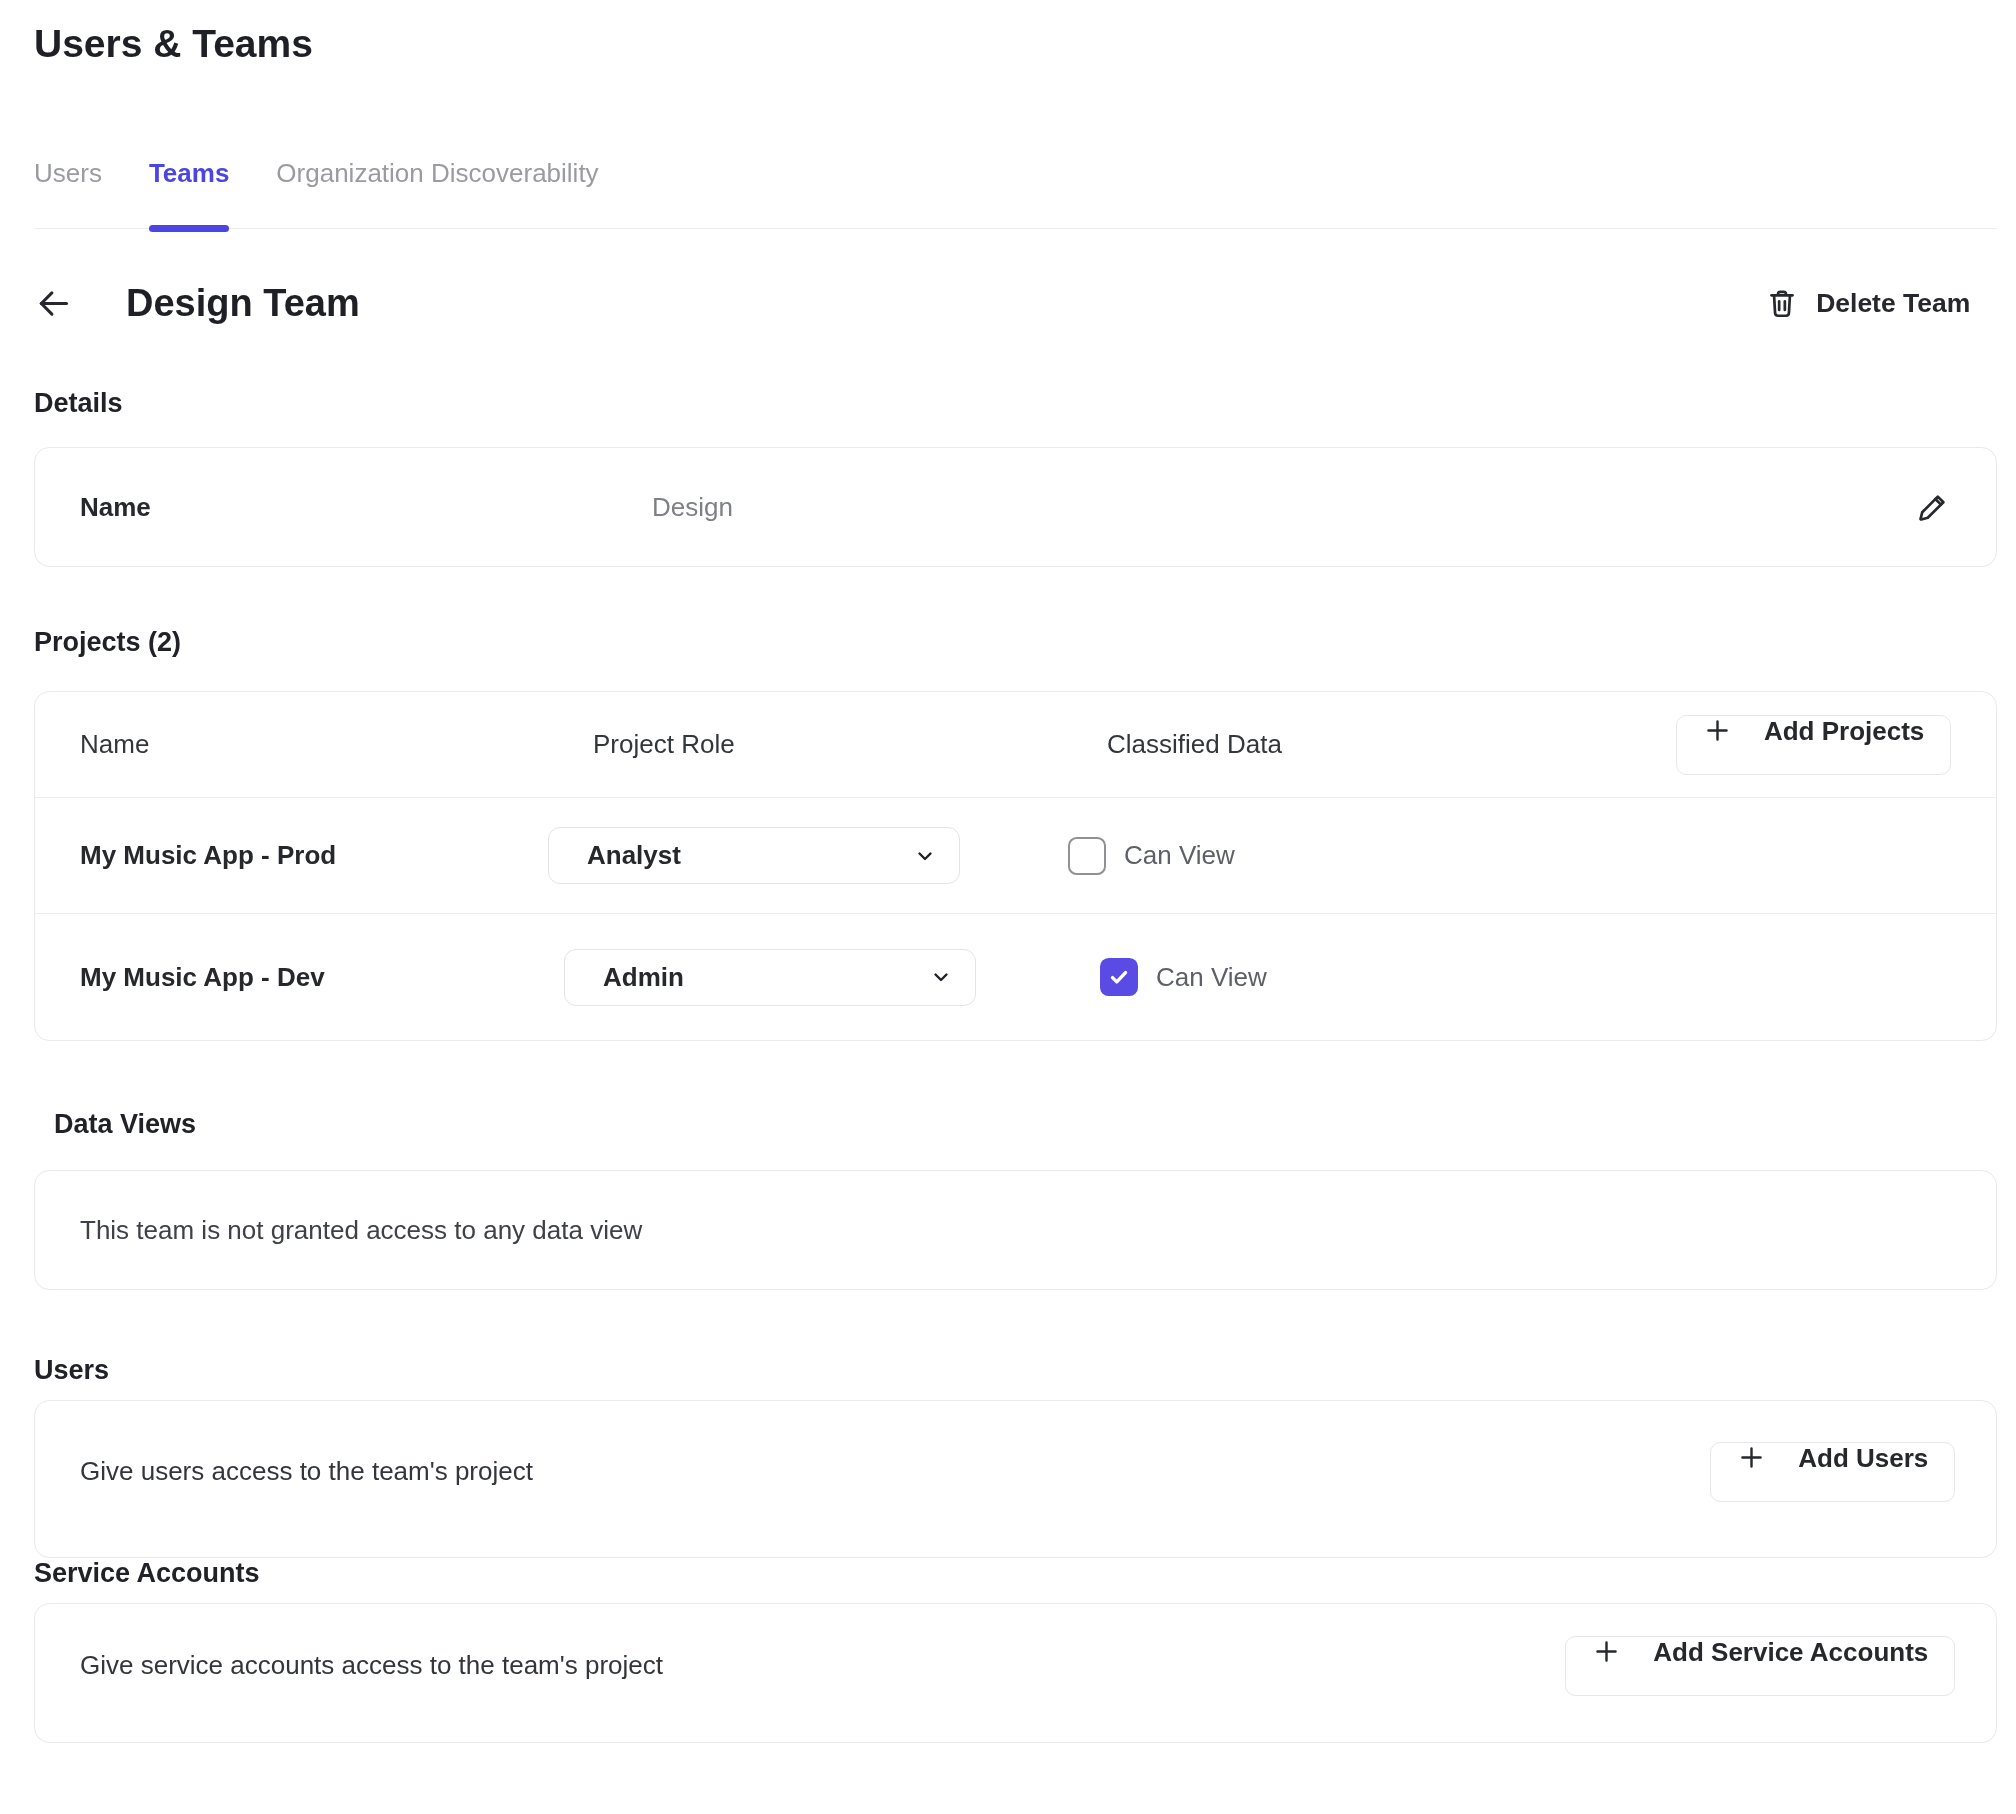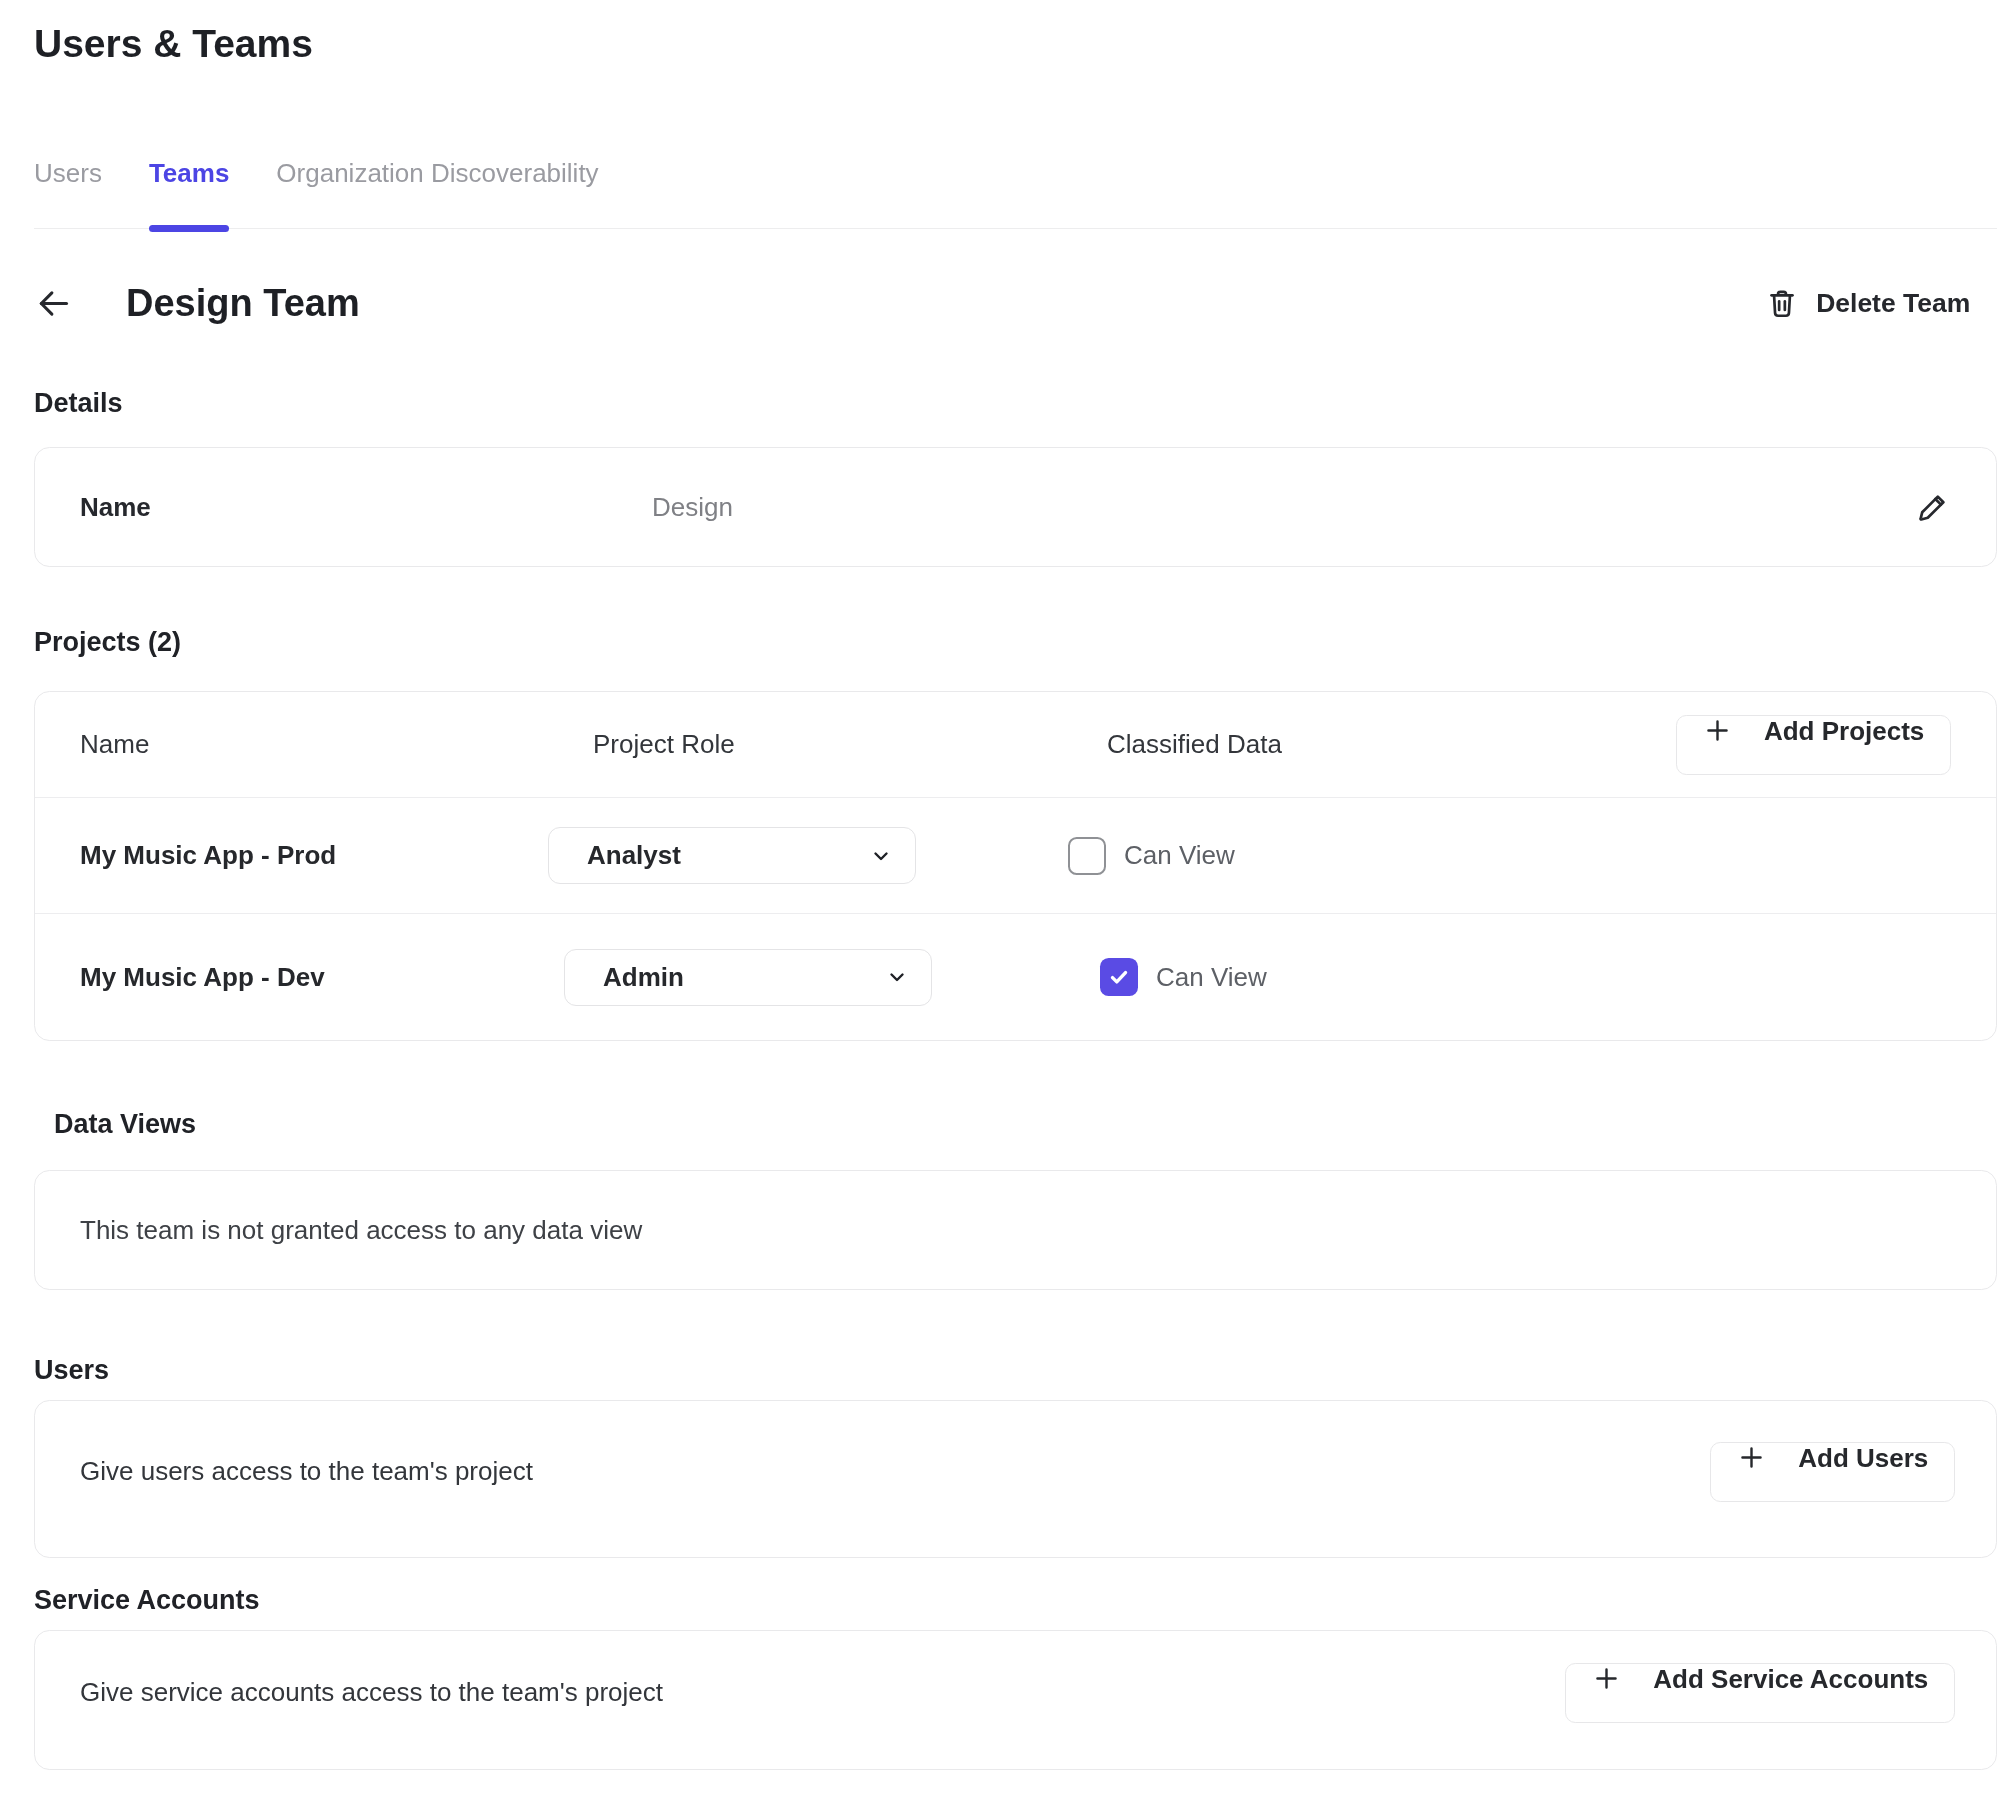--- a/index.html
+++ b/index.html
@@ -31,21 +31,21 @@
     background: none; border: none; cursor: pointer;
     font-family: inherit; font-size: 26.5px; font-weight: 600; color: #26282d;
   }
   .delete-btn svg { width: 34px; height: 34px; }
 
   .section-h { font-size: 27px; font-weight: 700; color: #202227; }
   .mt-details { margin-top: 63px; }
   .mt-projects { margin-top: 60px; }
   .mt-dataviews { margin-top: 68px; margin-left: 20px; }
   .mt-users { margin-top: 65px; }
-  .mt-service { margin-top: 27px; }
+  .mt-service { }
 
   .card { border: 1.7px solid #e9e9eb; border-radius: 15.4px; background: #fff; }
 
   
   .details-card { margin-top: 28px; height: 120px; display: flex; align-items: center; padding: 0 45px; }
   .details-label { font-size: 26px; font-weight: 700; color: #26282d; width: 572px; }
   .details-value { font-size: 26px; color: #7f8085; flex: 1; }
   .icon-btn { background: none; border: none; cursor: pointer; color: #26282d; display: flex; align-items: center; }
   .icon-btn svg { width: 36px; height: 36px; }
 
@@ -56,21 +56,21 @@
   .t-row:last-child { border-bottom: none; min-height: 126px; gap: 16px; }
   .c1 { width: 468px; }
   .c2 { width: 520px; }
   .c3 { flex: 1; }
   .th { font-size: 26px; color: #33363b; font-weight: 400; }
   .th.pad53 { padding-left: 45px; display: inline-block; }
   .th.pad45 { padding-left: 39px; display: inline-block; }
   .row-name { font-size: 26px; font-weight: 600; color: #26282c; }
 
   .select {
-    width: 368px; height: 57px; border: 1.7px solid #e4e4e6; border-radius: 12px; background: #fff;
+    width: 412px; height: 57px; border: 1.7px solid #e4e4e6; border-radius: 12px; background: #fff;
     display: flex; align-items: center; justify-content: space-between;
     padding: 0 22px 0 38px; cursor: pointer;
   }
   .select-value { font-size: 26px; font-weight: 600; color: #26282c; }
   .chev { width: 24px; height: 24px; stroke: #1f2126; stroke-width: 2.4; fill: none; stroke-linecap: round; stroke-linejoin: round; }
 
   .canview { display: flex; align-items: center; }
   .checkbox {
     width: 38px; height: 38px; border-radius: 8.6px; border: 2.6px solid #8f9195; background: #fff;
     display: inline-flex; align-items: center; justify-content: center; cursor: pointer; flex: none;

